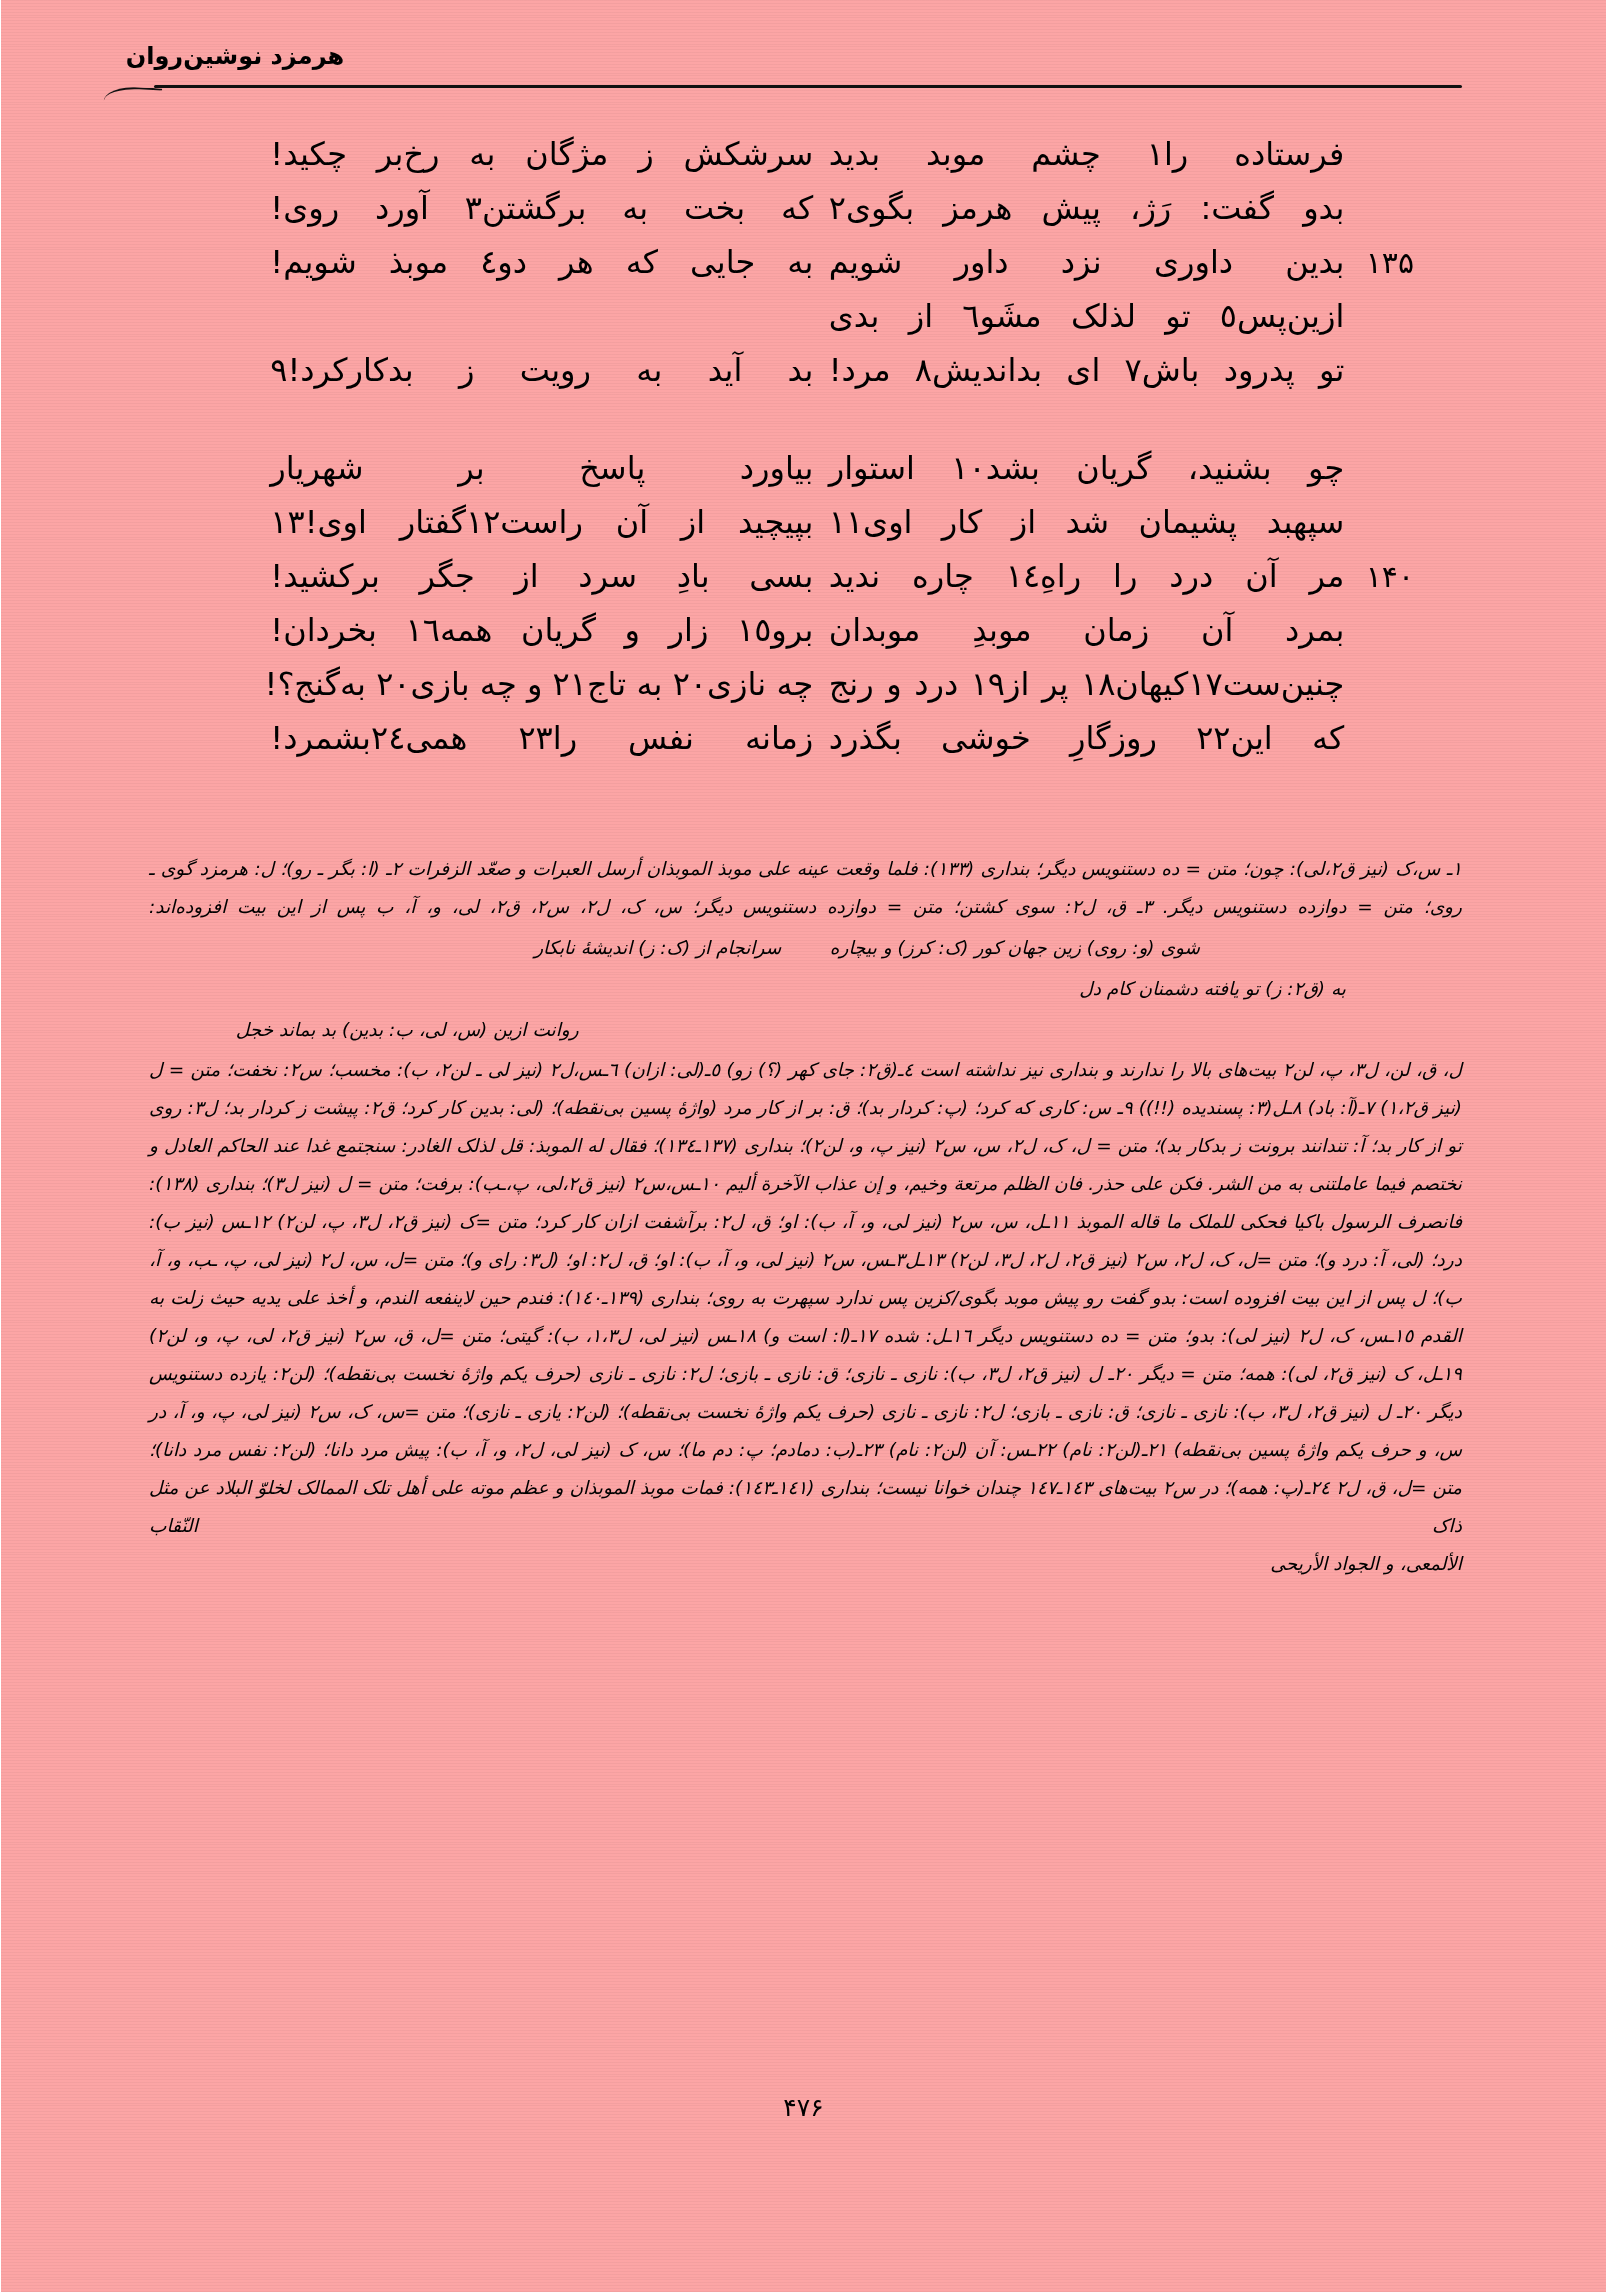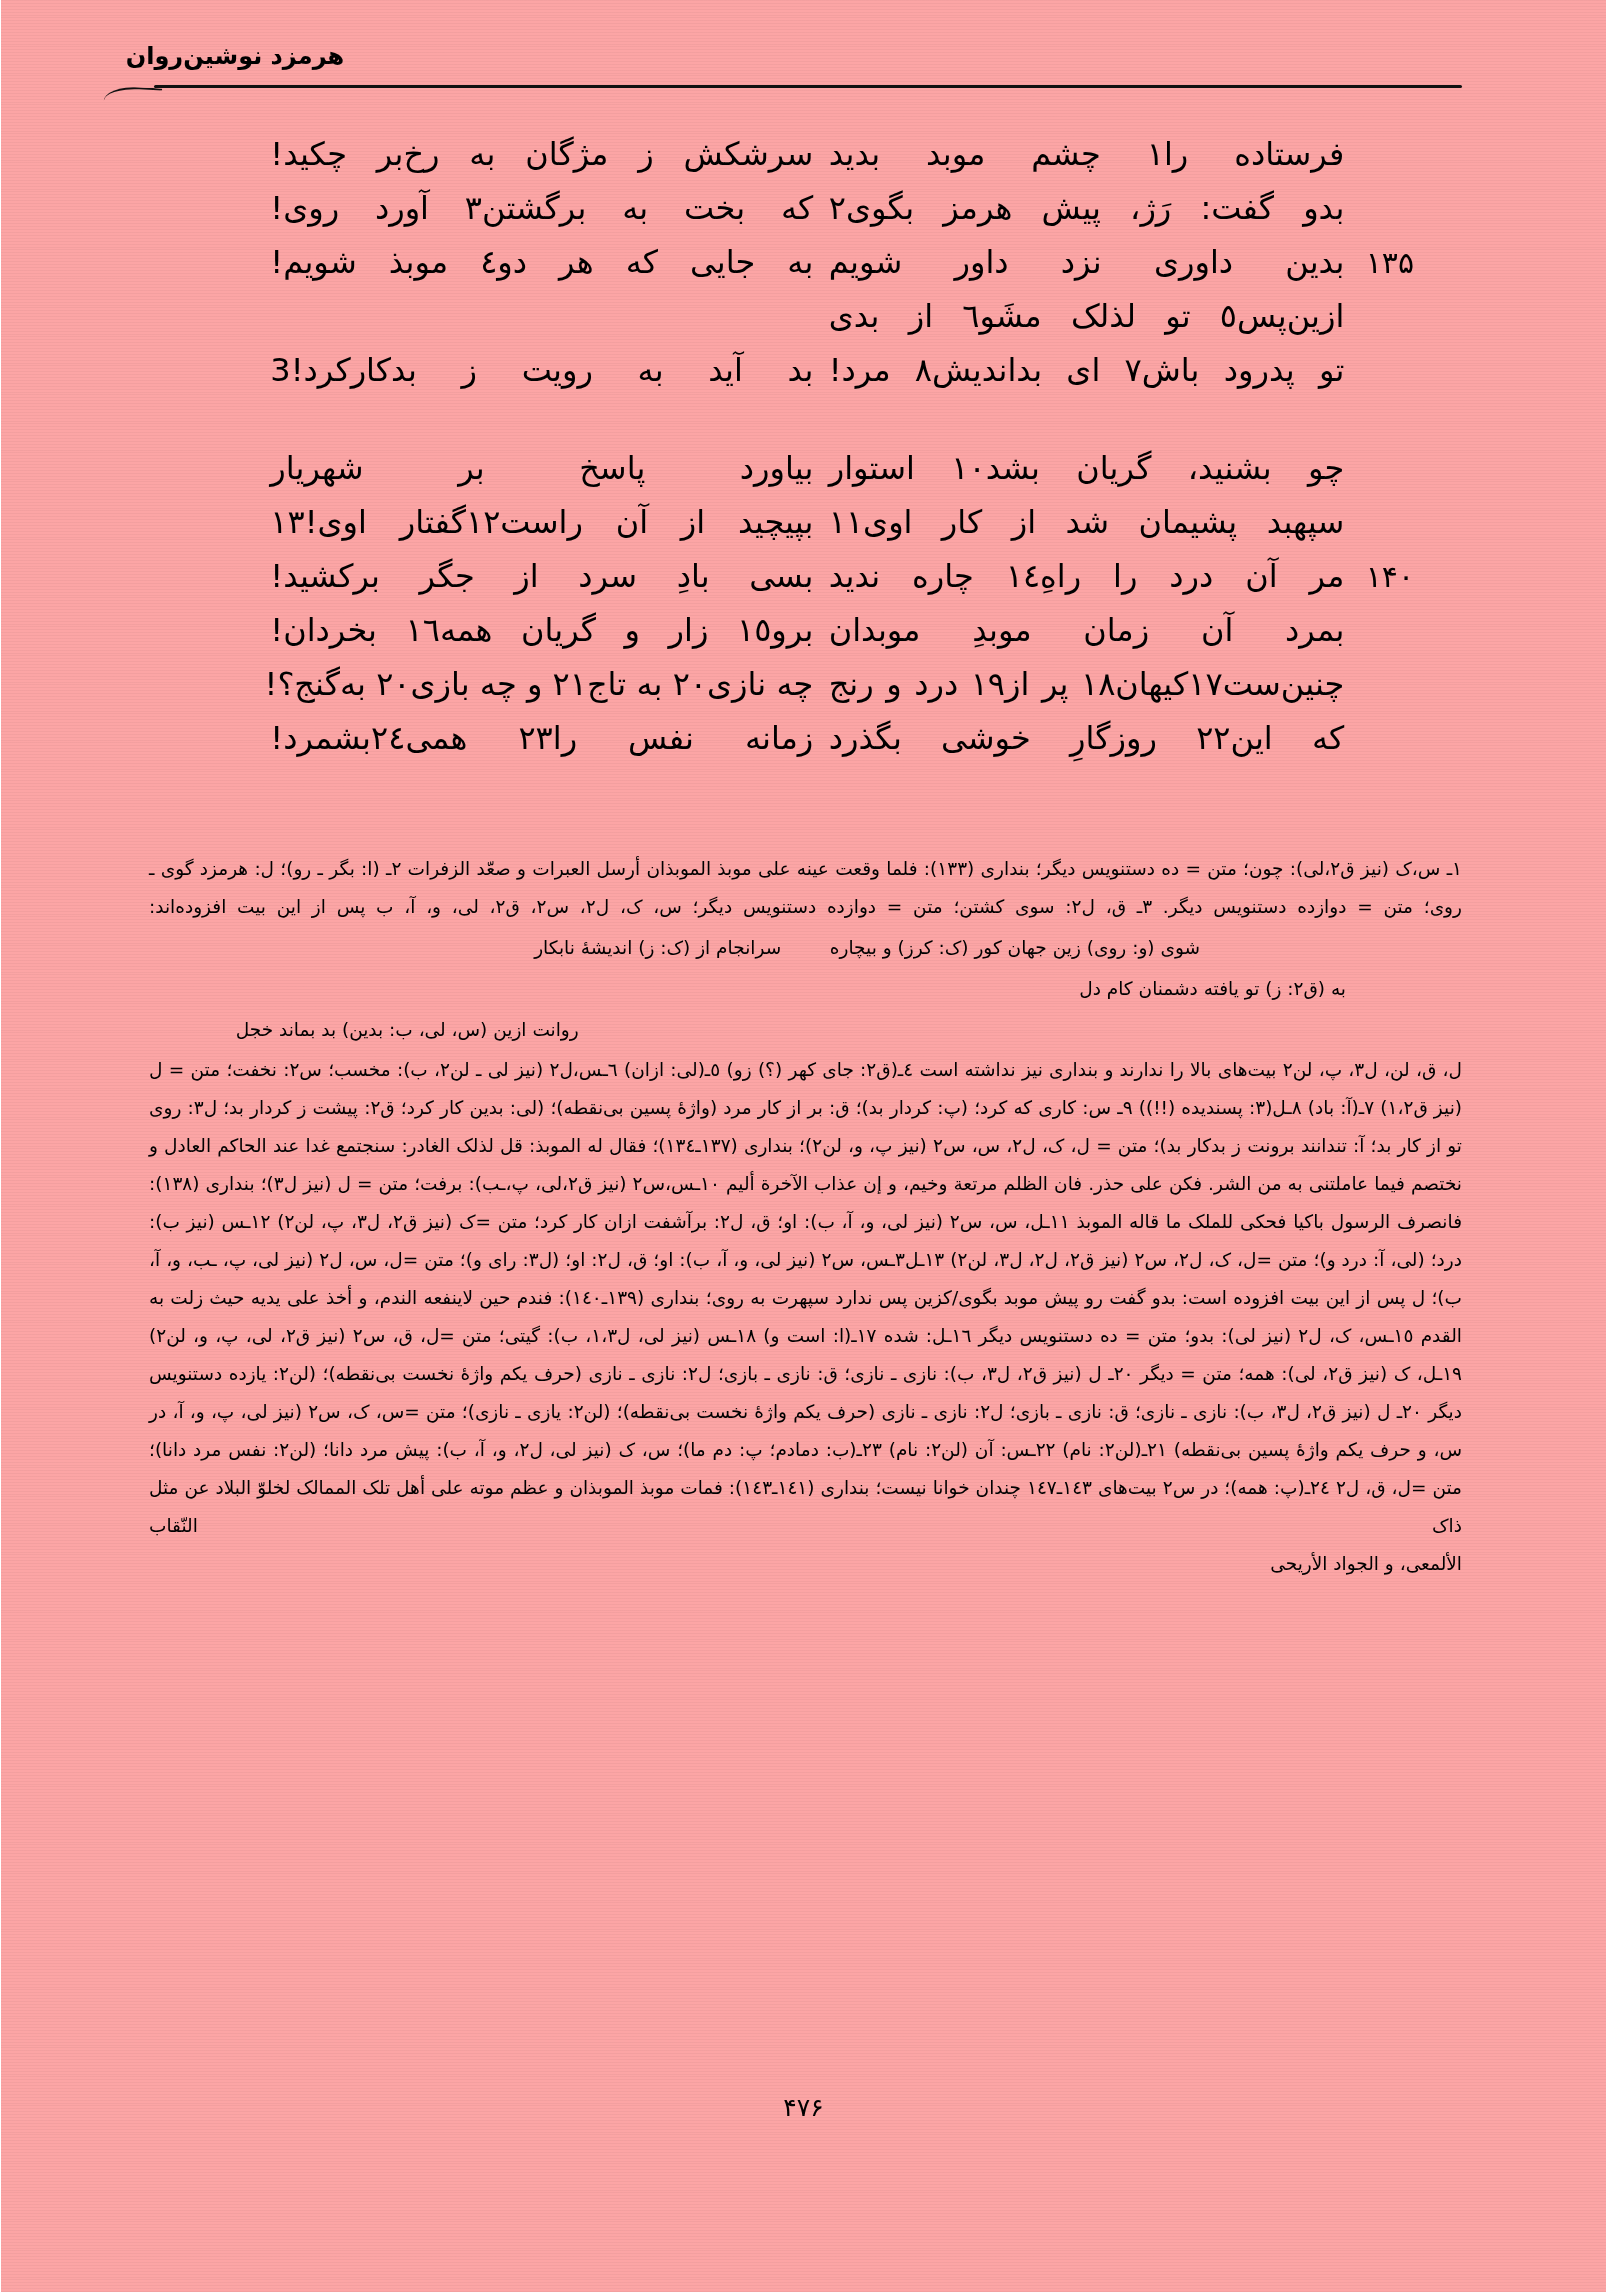--- a/index.html
+++ b/index.html
@@ -113,20 +113,21 @@
   .apparatus {
     position: absolute;
     top: 850px;
     right: 145px;
     width: 1313px;
     direction: rtl;
     font-size: 18.5px;
     line-height: 38px;
     text-align: justify;
     text-justify: inter-word;
+    font-style: italic;
   }
   .app-para {
     margin: 0 0 0 0;
     text-align: justify;
     text-align-last: justify;
   }
 
   
   .inset {
     display: flex;
@@ -200,21 +201,21 @@
         <span class="mesra first">بدین داوری نزد داور شویم</span>
         <span class="mesra second">به جایی که هر دو٤ موبذ شویم!</span>
       </div>
       <div class="bayt">
         <span class="bayt-num"></span>
         <span class="mesra first">ازین‌پس٥ تو لذلک مشَو٦ از بدی</span>
       </div>
       <div class="bayt">
         <span class="bayt-num"></span>
         <span class="mesra first">تو پدرود باش٧ ای بداندیش٨ مرد!</span>
-        <span class="mesra second">بد آید به رویت ز بدکارکرد!3</span>
+        <span class="mesra second">بد آید به رویت ز بدکارکرد!٩</span>
       </div>
     </div>
 
     <div class="stanza">
       <div class="bayt">
         <span class="bayt-num"></span>
         <span class="mesra first">چو بشنید، گریان بشد١٠ استوار</span>
         <span class="mesra second">بیاورد پاسخ بر شهریار</span>
       </div>
       <div class="bayt">

